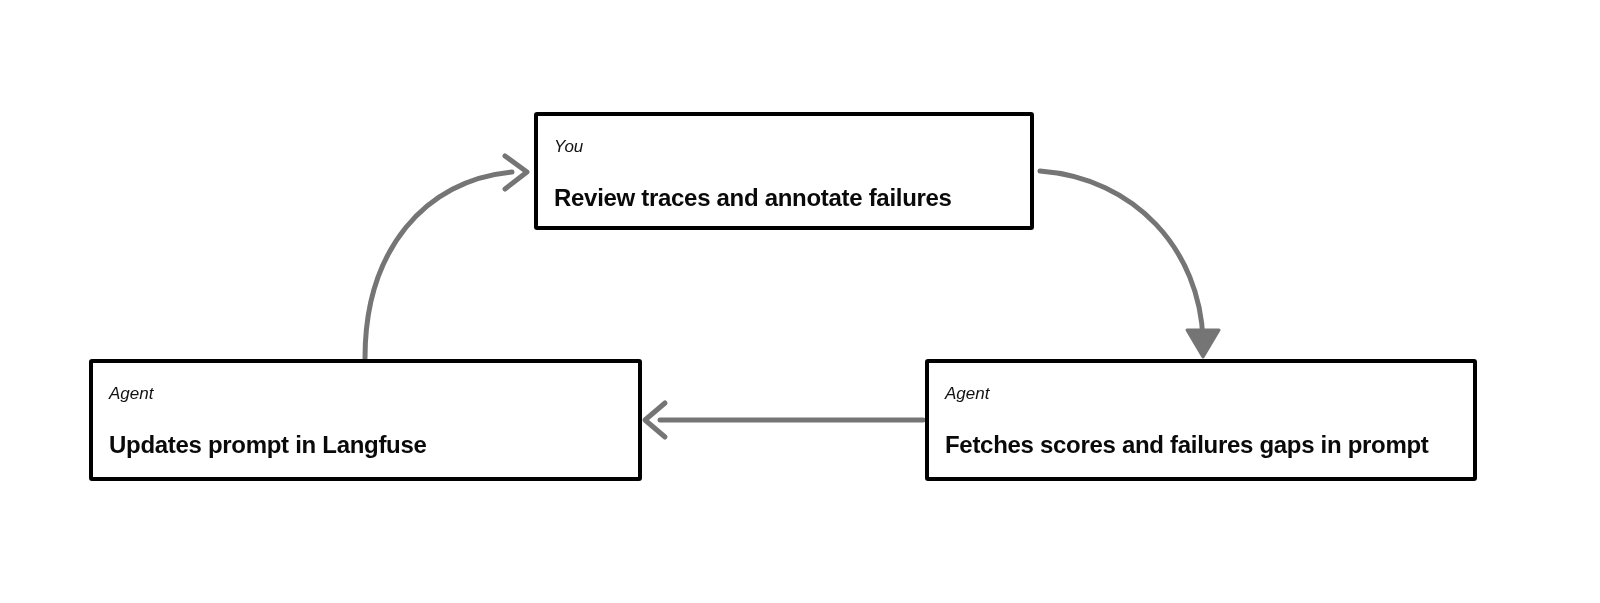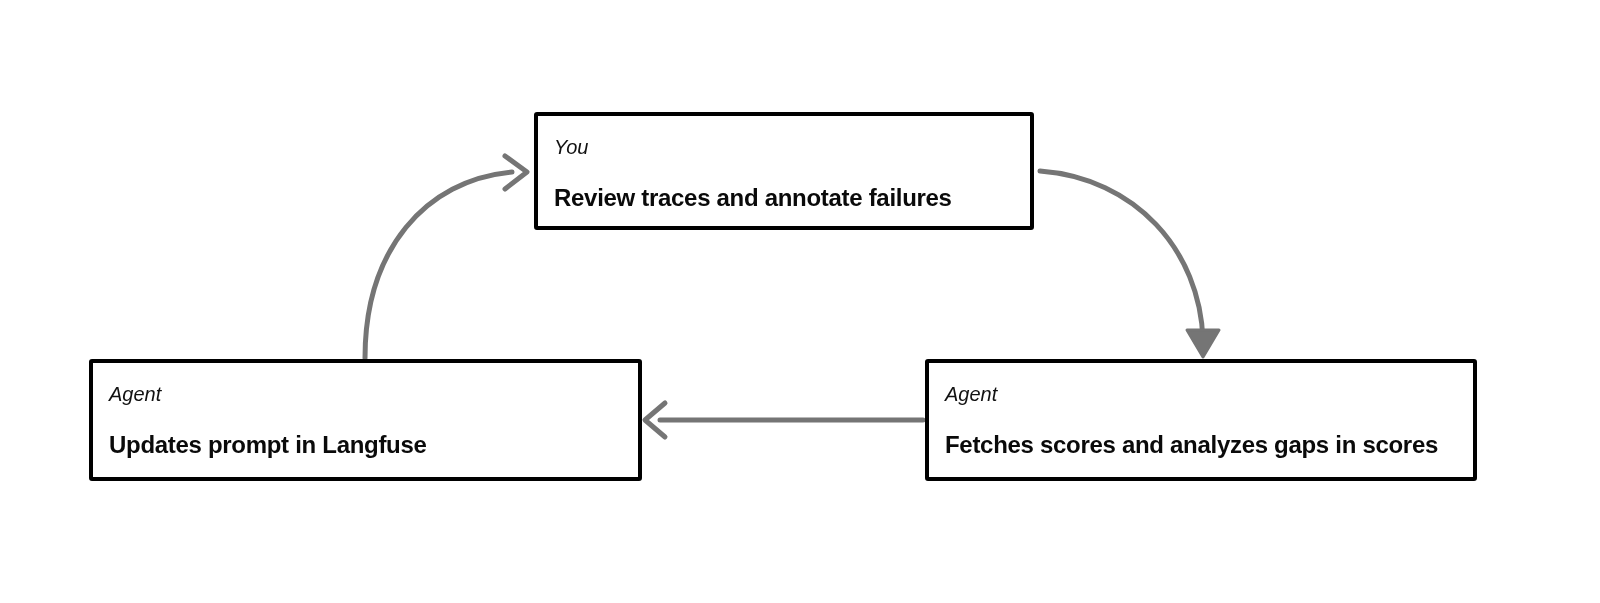--- a/index.html
+++ b/index.html
@@ -33,21 +33,21 @@
     background: #ffffff;
     border: 4px solid #000000;
     border-radius: 3px;
     z-index: 2;
   }
   .node-role {
     position: absolute;
     left: 16px;
     font-style: italic;
     font-weight: 400;
-    font-size: 20px;
+    font-size: 17px;
     line-height: 22px;
     color: #111111;
     white-space: nowrap;
   }
   .node-title {
     position: absolute;
     left: 16px;
     font-weight: 700;
     font-size: 24px;
     line-height: 28px;
@@ -110,21 +110,21 @@
     </g>
   </svg>
 
   <div class="node" id="node-you">
     <div class="node-role">You</div>
     <div class="node-title">Review traces and annotate failures</div>
   </div>
 
   <div class="node" id="node-fetches">
     <div class="node-role">Agent</div>
-    <div class="node-title">Fetches scores and analyzes gaps in scores</div>
+    <div class="node-title">Fetches scores and failures gaps in prompt</div>
   </div>
 
   <div class="node" id="node-updates">
     <div class="node-role">Agent</div>
     <div class="node-title">Updates prompt in Langfuse</div>
   </div>
 
 </div>
 
 </body></html>

